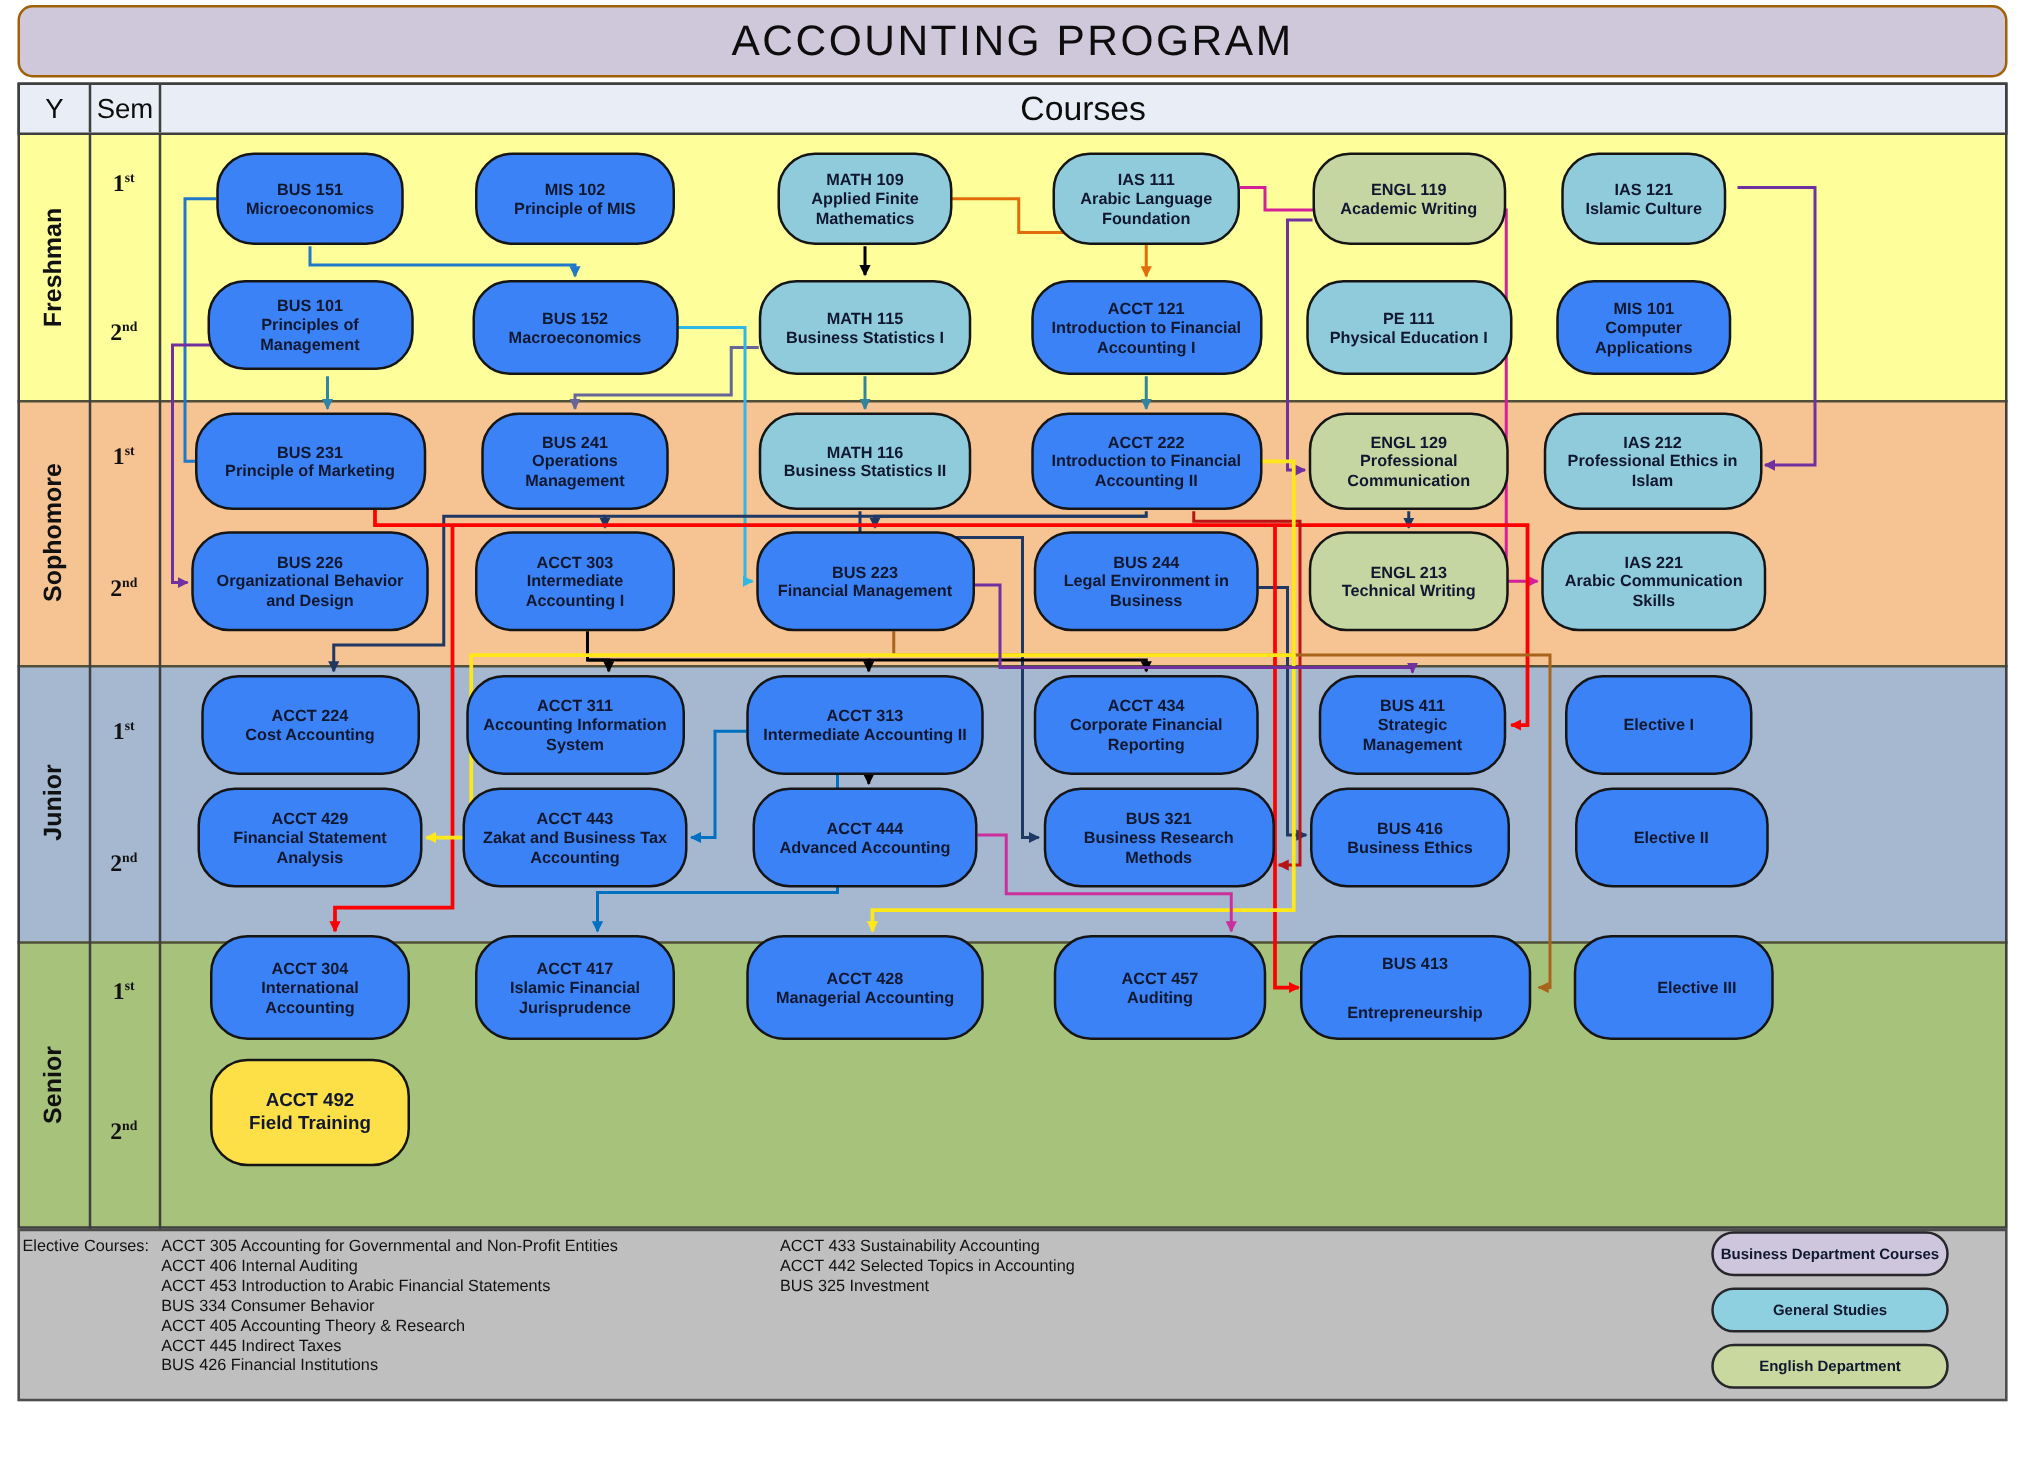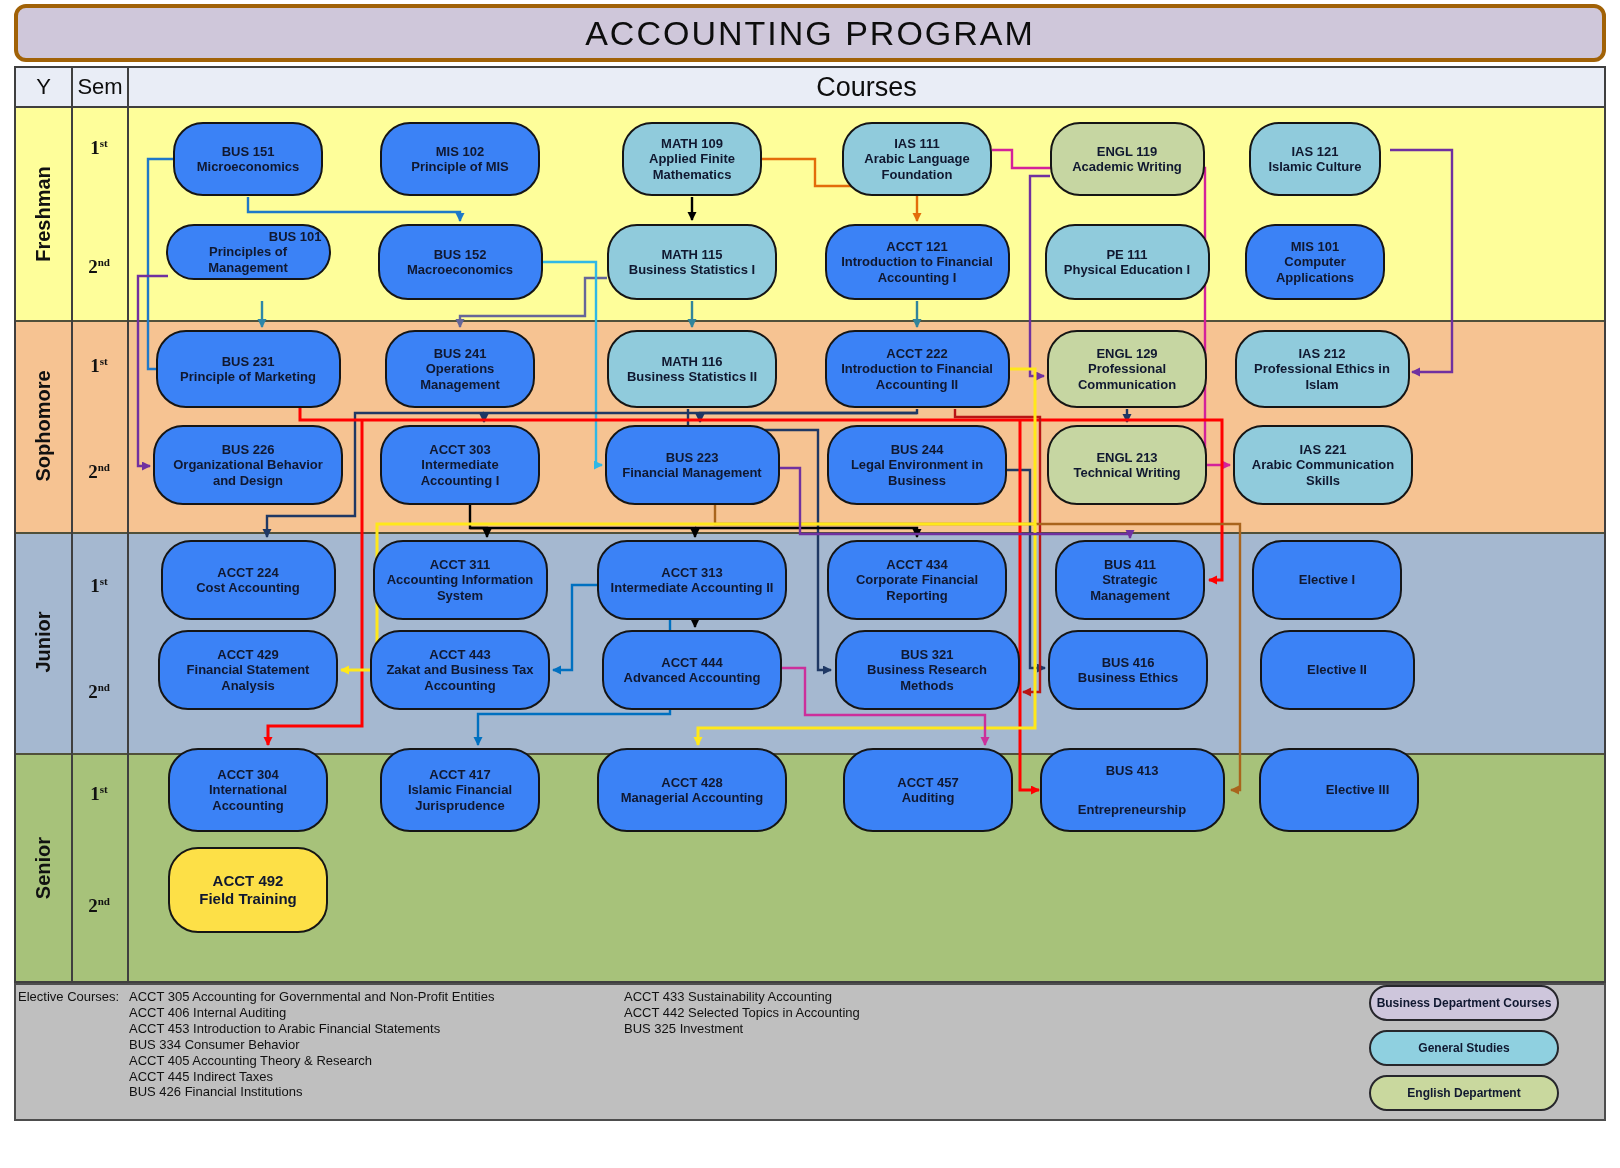--- a/index.html
+++ b/index.html
@@ -1,20 +1,20 @@
 <!DOCTYPE html>
 <html><head>
 <meta charset="utf-8">
 <style>
   html,body{margin:0;padding:0;background:#fff;}
   #canvas{position:relative;width:1620px;height:1168px;background:#fff;
           font-family:"Liberation Sans",sans-serif;overflow:hidden;}
   
   #title-bar{position:absolute;left:14px;top:4px;width:1592px;height:58px;box-sizing:border-box;
-             background:#CFC7DA;border:4px solid #a16207;border-radius:12px;
+             background:#CFC7DA;border:2px solid #a16207;border-radius:12px;
              display:flex;align-items:center;justify-content:center;}
   #title-bar span{font-size:34px;letter-spacing:2px;color:#0d0d0d;}
   
   #grid-header{position:absolute;left:14px;top:66px;width:1592px;height:42px;box-sizing:border-box;
                background:#E9EDF6;border:2px solid #3f3f3f;display:flex;}
   .hcell{display:flex;align-items:center;justify-content:center;color:#0d0d0d;box-sizing:border-box;}
   #hy{width:57px;font-size:22px;border-right:2px solid #3f3f3f;}
   #hsem{width:56px;font-size:22px;border-right:2px solid #3f3f3f;}
   #hcourses{flex:1;font-size:27px;}
   
@@ -193,21 +193,21 @@
         <div class="name">Arabic Language Foundation</div>
       </div>
       <div class="bubble english" style="left: 1049.5px; top: 122px; width: 155px; height: 74px;">
         <div class="code">ENGL 119</div>
         <div class="name">Academic Writing</div>
       </div>
       <div class="bubble general" style="left: 1249px; top: 122px; width: 132px; height: 74px;">
         <div class="code">IAS 121</div>
         <div class="name">Islamic Culture</div>
       </div>
-      <div class="bubble business" style="left: 165.5px; top: 224px; width: 165px; height: 56px; align-items: flex-end;">
+      <div class="bubble business" style="left: 165.5px; top: 224px; width: 165px; height: 72px;">
         <div class="code">BUS 101</div>
         <div class="name">Principles of Management</div>
       </div>
       <div class="bubble business" style="left: 377.5px; top: 224px; width: 165px; height: 76px;">
         <div class="code">BUS 152</div>
         <div class="name">Macroeconomics</div>
       </div>
       <div class="bubble general" style="left: 607px; top: 224px; width: 170px; height: 76px;">
         <div class="code">MATH 115</div>
         <div class="name">Business Statistics I</div>

